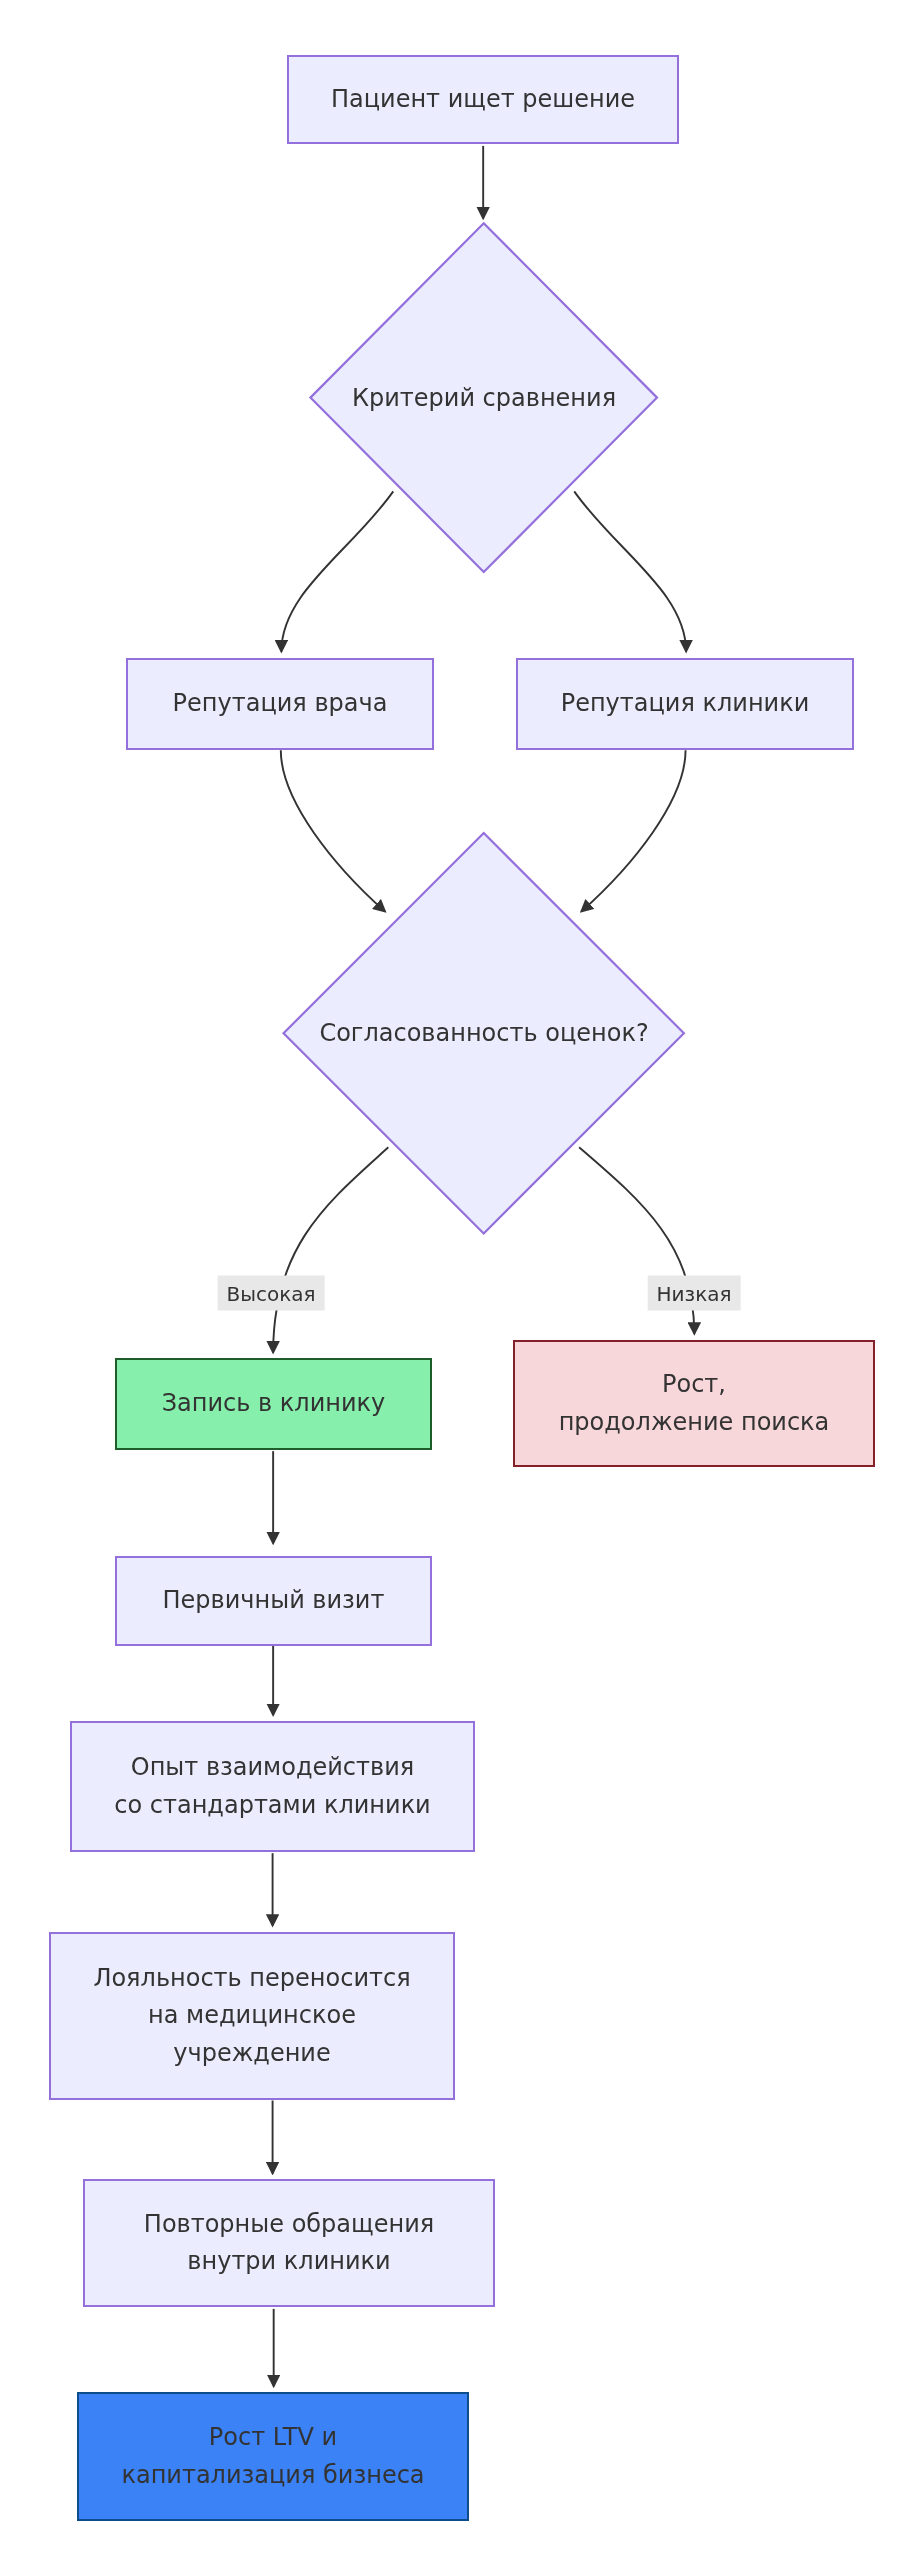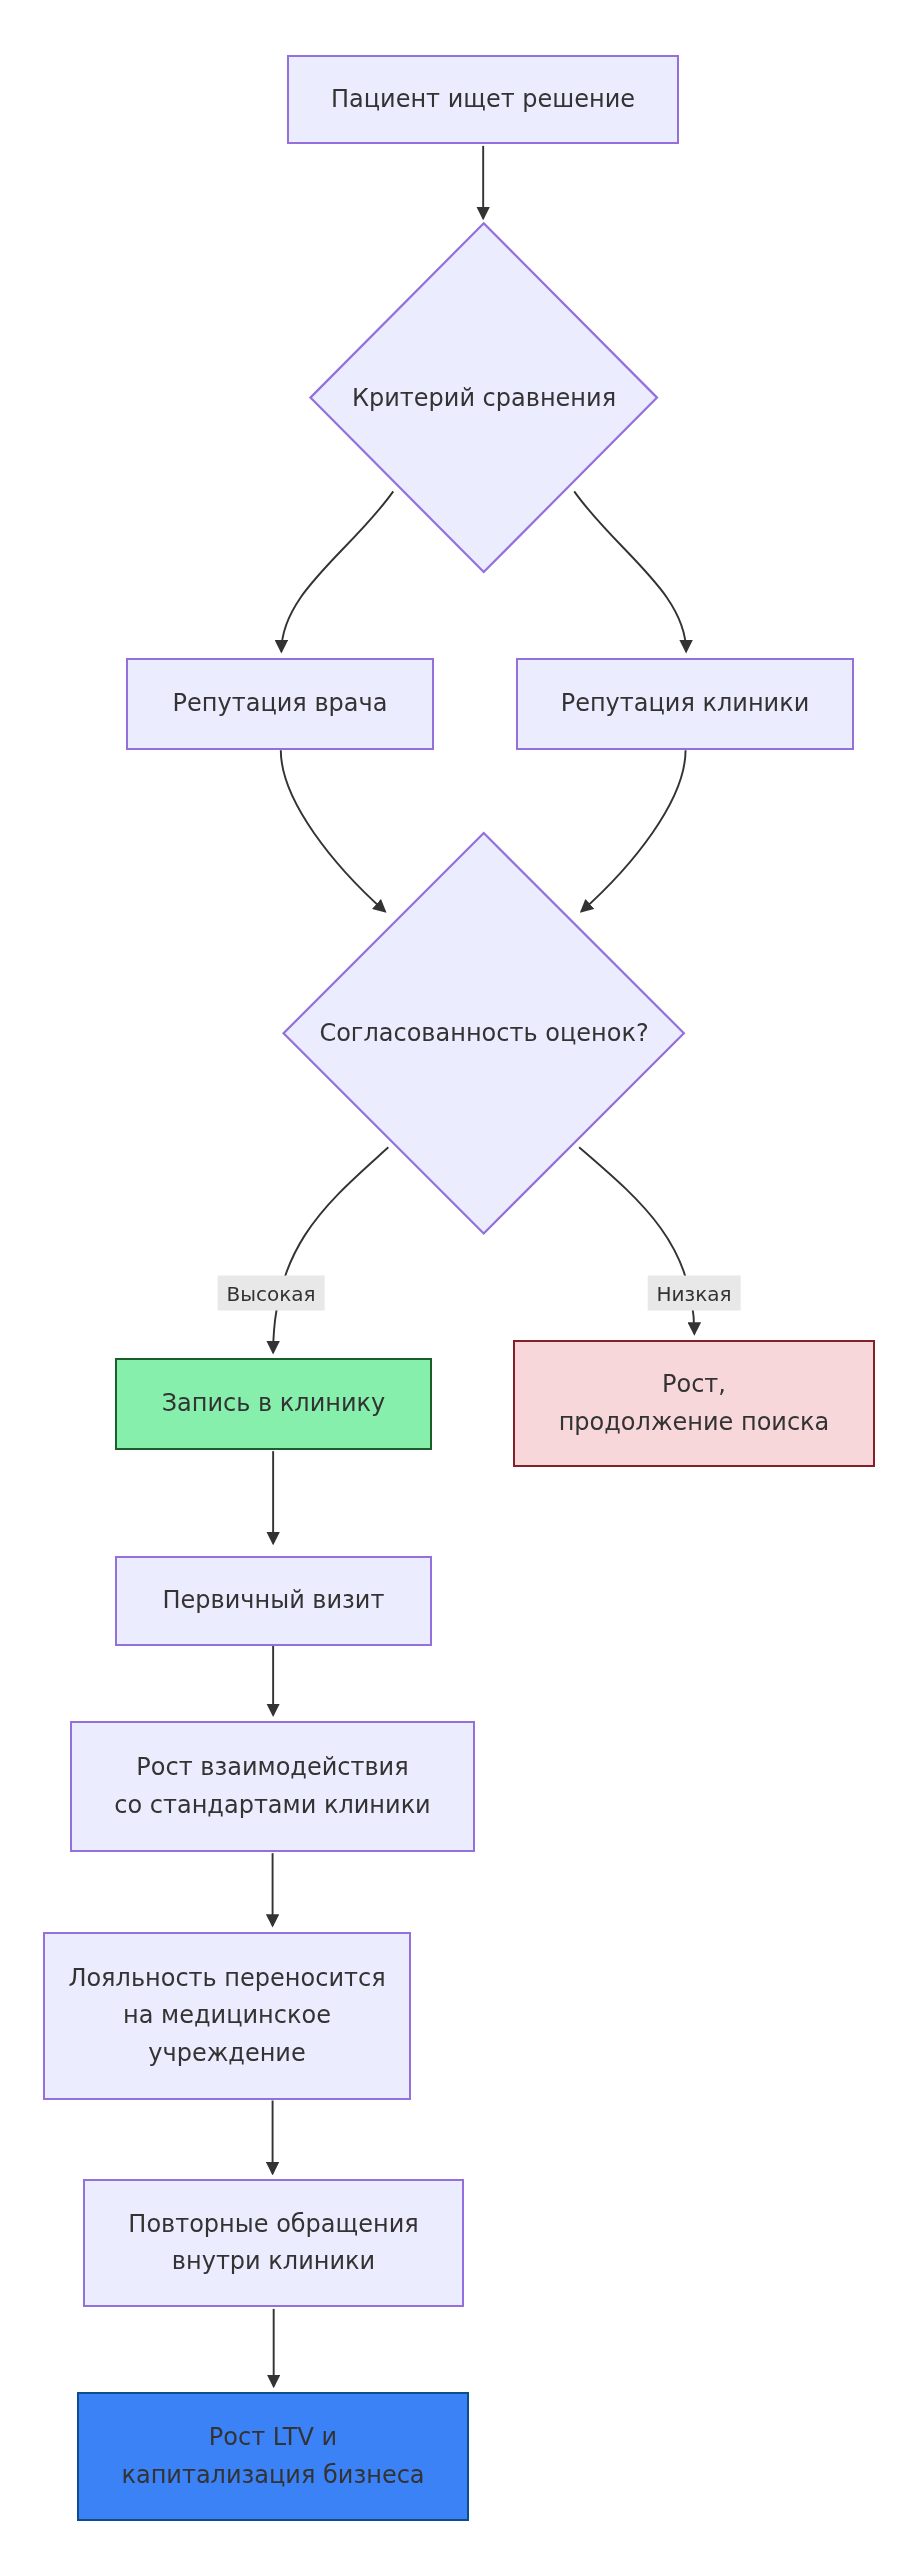--- a/index.html
+++ b/index.html
@@ -77,31 +77,31 @@
   <div class="node red" style="left:513px;top:1340px;width:362px;height:127px">
     <span class="line">Рост,</span>
     <span class="line">продолжение поиска</span>
   </div>
 
   <div class="node purple" style="left:115px;top:1556px;width:317px;height:90px">
     <span class="line">Первичный визит</span>
   </div>
 
   <div class="node purple" style="left:70px;top:1721px;width:405px;height:131px">
-    <span class="line">Рост взаимодействия</span>
+    <span class="line">Опыт взаимодействия</span>
     <span class="line">со стандартами клиники</span>
   </div>
 
-  <div class="node purple" style="left:43px;top:1932px;width:368px;height:168px">
+  <div class="node purple" style="left:49px;top:1932px;width:406px;height:168px">
     <span class="line">Лояльность переносится</span>
     <span class="line">на медицинское</span>
     <span class="line">учреждение</span>
   </div>
 
-  <div class="node purple" style="left:83px;top:2179px;width:381px;height:128px">
+  <div class="node purple" style="left:83px;top:2179px;width:412px;height:128px">
     <span class="line">Повторные обращения</span>
     <span class="line">внутри клиники</span>
   </div>
 
   <div class="node blue" style="left:77px;top:2392px;width:392px;height:129px">
     <span class="line">Рост LTV и</span>
     <span class="line">капитализация бизнеса</span>
   </div>
 
   <div class="diamond-label" style="left:484px;top:398px">Критерий сравнения</div>

